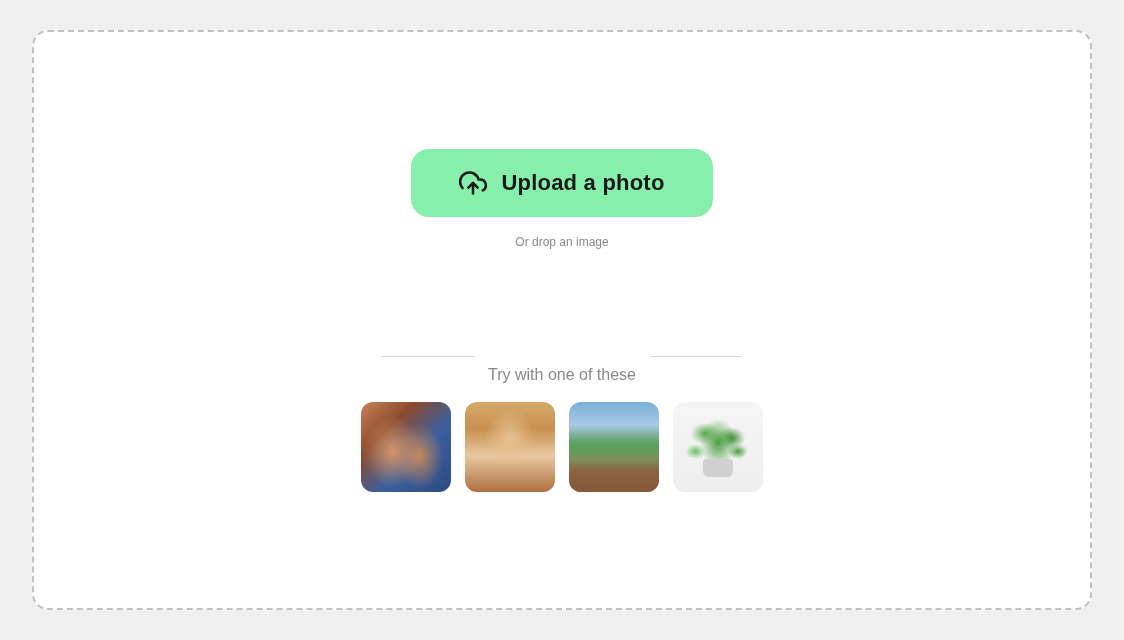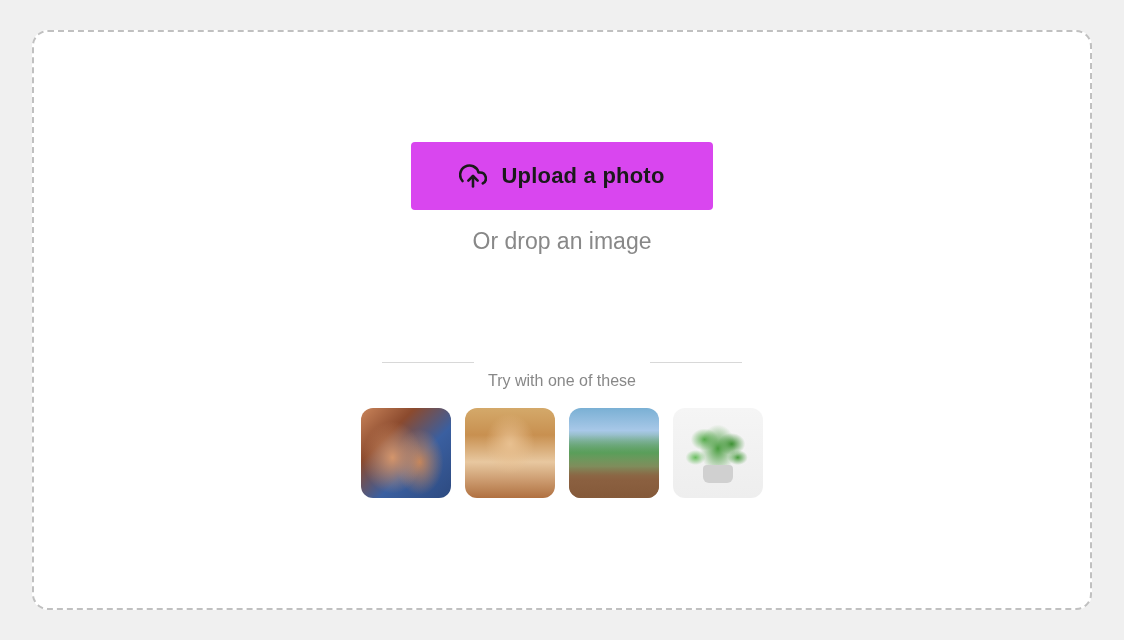--- a/index.html
+++ b/index.html
@@ -33,23 +33,23 @@
 
     .upload-section {
       display: flex;
       flex-direction: column;
       align-items: center;
       gap: 18px;
       margin-bottom: 80px;
     }
 
     .upload-button {
-      background-color: #d946ef;
+      background-color: #86efac;
       border: none;
-      border-radius: 4px;
+      border-radius: 18px;
       padding: 20px 48px;
       font-size: 22px;
       font-weight: 600;
       color: #1a1a1a;
       cursor: pointer;
       display: flex;
       align-items: center;
       gap: 14px;
       letter-spacing: 0.01em;
     }
@@ -59,21 +59,21 @@
       align-items: center;
       justify-content: center;
     }
 
     .upload-icon svg {
       width: 28px;
       height: 28px;
     }
 
     .drop-hint {
-      font-size: 23px;
+      font-size: 12px;
       color: #888888;
       font-weight: 400;
     }
 
     .samples-section {
       display: flex;
       flex-direction: column;
       align-items: center;
       gap: 18px;
     }

